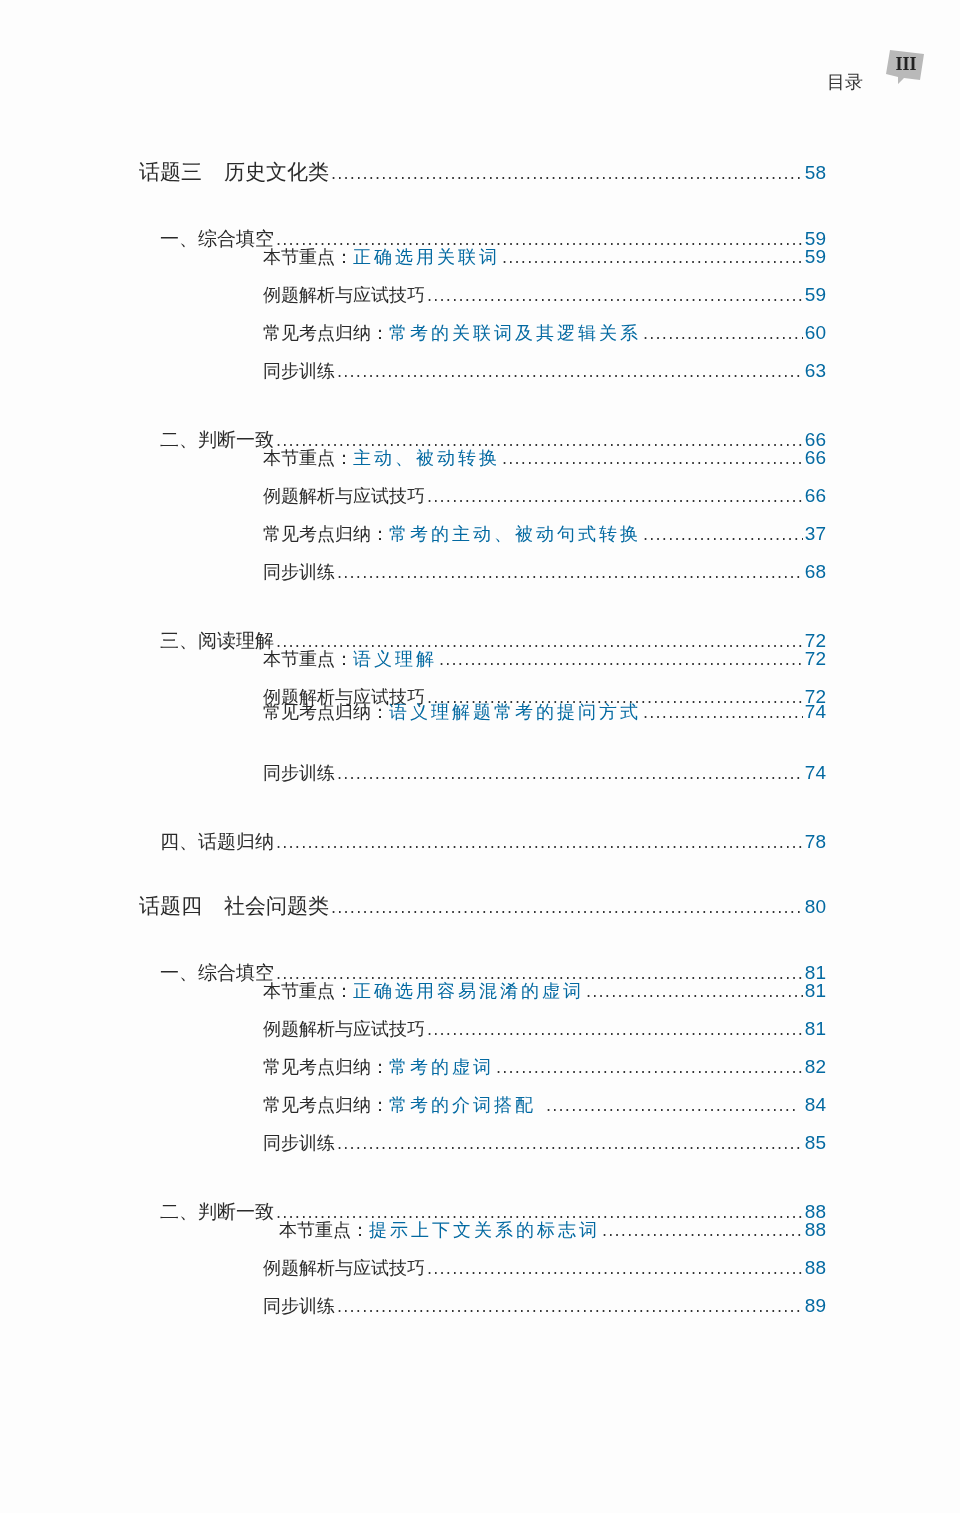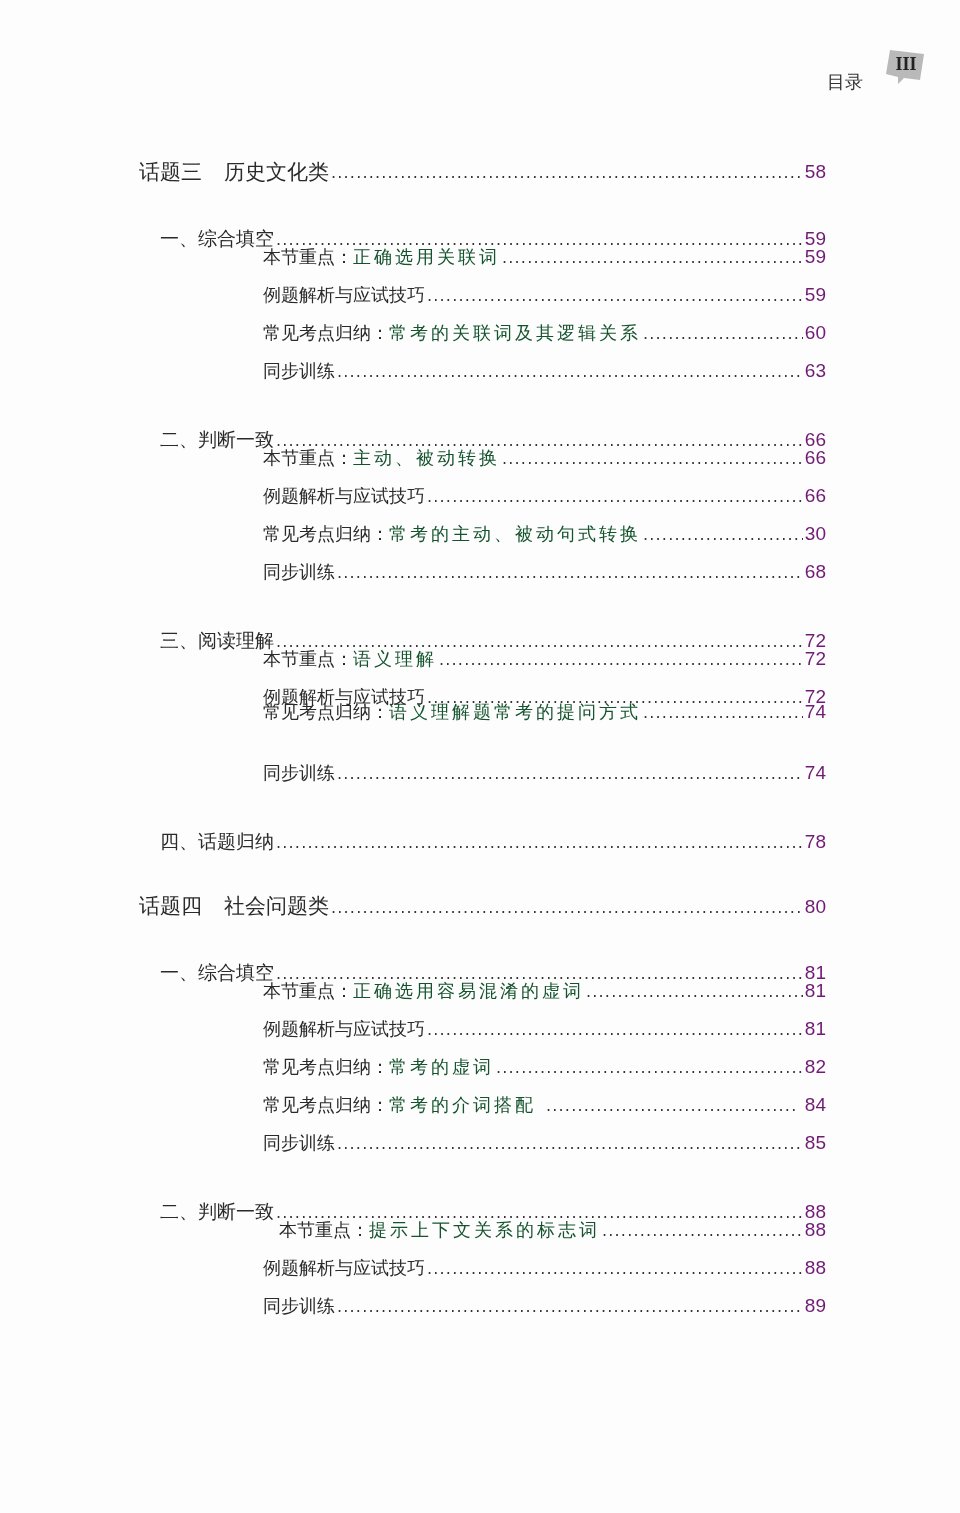--- a/index.html
+++ b/index.html
@@ -24,42 +24,42 @@
   .row .label { flex:0 0 auto; }
   .row .dots {
     flex:1 1 auto; overflow:hidden; margin:0 2px 0 2px;
     color:#333;
   }
   .row .dots::before {
     content:"........................................................................................................................................................................................................................................";
     letter-spacing:1.2px;
   }
   .row .page {
-    flex:0 0 auto; font-family:"Liberation Sans", sans-serif; font-size:19px; color:#701a75;
+    flex:0 0 auto; font-family:"Liberation Sans", sans-serif; font-size:19px; color:#0369a1;
   }
   .lvl0 { left:139px; font-size:21px; }
   .lvl1 { left:160px; font-size:19px;margin-top:19px; }
   .lvl2 { left:263px; font-size:18px; }
   .lvl0 .dots, .lvl1 .dots, .lvl2 .dots { font-size:16px; }
-  .kai { font-family:"DejaVu Serif", "Liberation Serif", serif; letter-spacing:3px; color:#14532d; }
+  .kai { font-family:"DejaVu Serif", "Liberation Serif", serif; letter-spacing:3px; color:#0369a1; }
   .gap { display:inline-block; width:22px; }
 </style>
 </head>
 <body>
 
 <div class="header-label">目录</div>
 <div class="roman-tab">
   <svg viewBox="0 0 44 40">
     <polygon points="6,4 40,8 36,34 20,32 14,38 14,31 2,28" fill="#b9b9b9"></polygon>
     <text x="22" y="24" text-anchor="middle" font-size="18" font-weight="bold" fill="#222" font-family="Liberation Serif, serif">III</text>
   </svg>
 </div>
 
 <div class="toc" id="toc">
-    <div class="row lvl0" style="top: 158px; align-items: center;">
+    <div class="row lvl0" style="top: 158px;">
       <span class="label"><span>话题三</span><span class="gap"></span><span>历史文化类</span></span>
       <span class="dots"></span>
       <span class="page">58</span>
     </div>
     <div class="row lvl1" style="top: 207px;">
       <span class="label"><span>一、综合填空</span></span>
       <span class="dots"></span>
       <span class="page">59</span>
     </div>
     <div class="row lvl2" style="top: 245px;">
@@ -93,21 +93,21 @@
       <span class="page">66</span>
     </div>
     <div class="row lvl2" style="top: 484px;">
       <span class="label"><span>例题解析与应试技巧</span></span>
       <span class="dots"></span>
       <span class="page">66</span>
     </div>
     <div class="row lvl2" style="top: 522px;">
       <span class="label"><span>常见考点归纳：</span><span class="kai">常考的主动、被动句式转换</span></span>
       <span class="dots"></span>
-      <span class="page">30</span>
+      <span class="page">37</span>
     </div>
     <div class="row lvl2" style="top: 560px;">
       <span class="label"><span>同步训练</span></span>
       <span class="dots"></span>
       <span class="page">68</span>
     </div>
     <div class="row lvl1" style="top: 609px;">
       <span class="label"><span>三、阅读理解</span></span>
       <span class="dots"></span>
       <span class="page">72</span>

